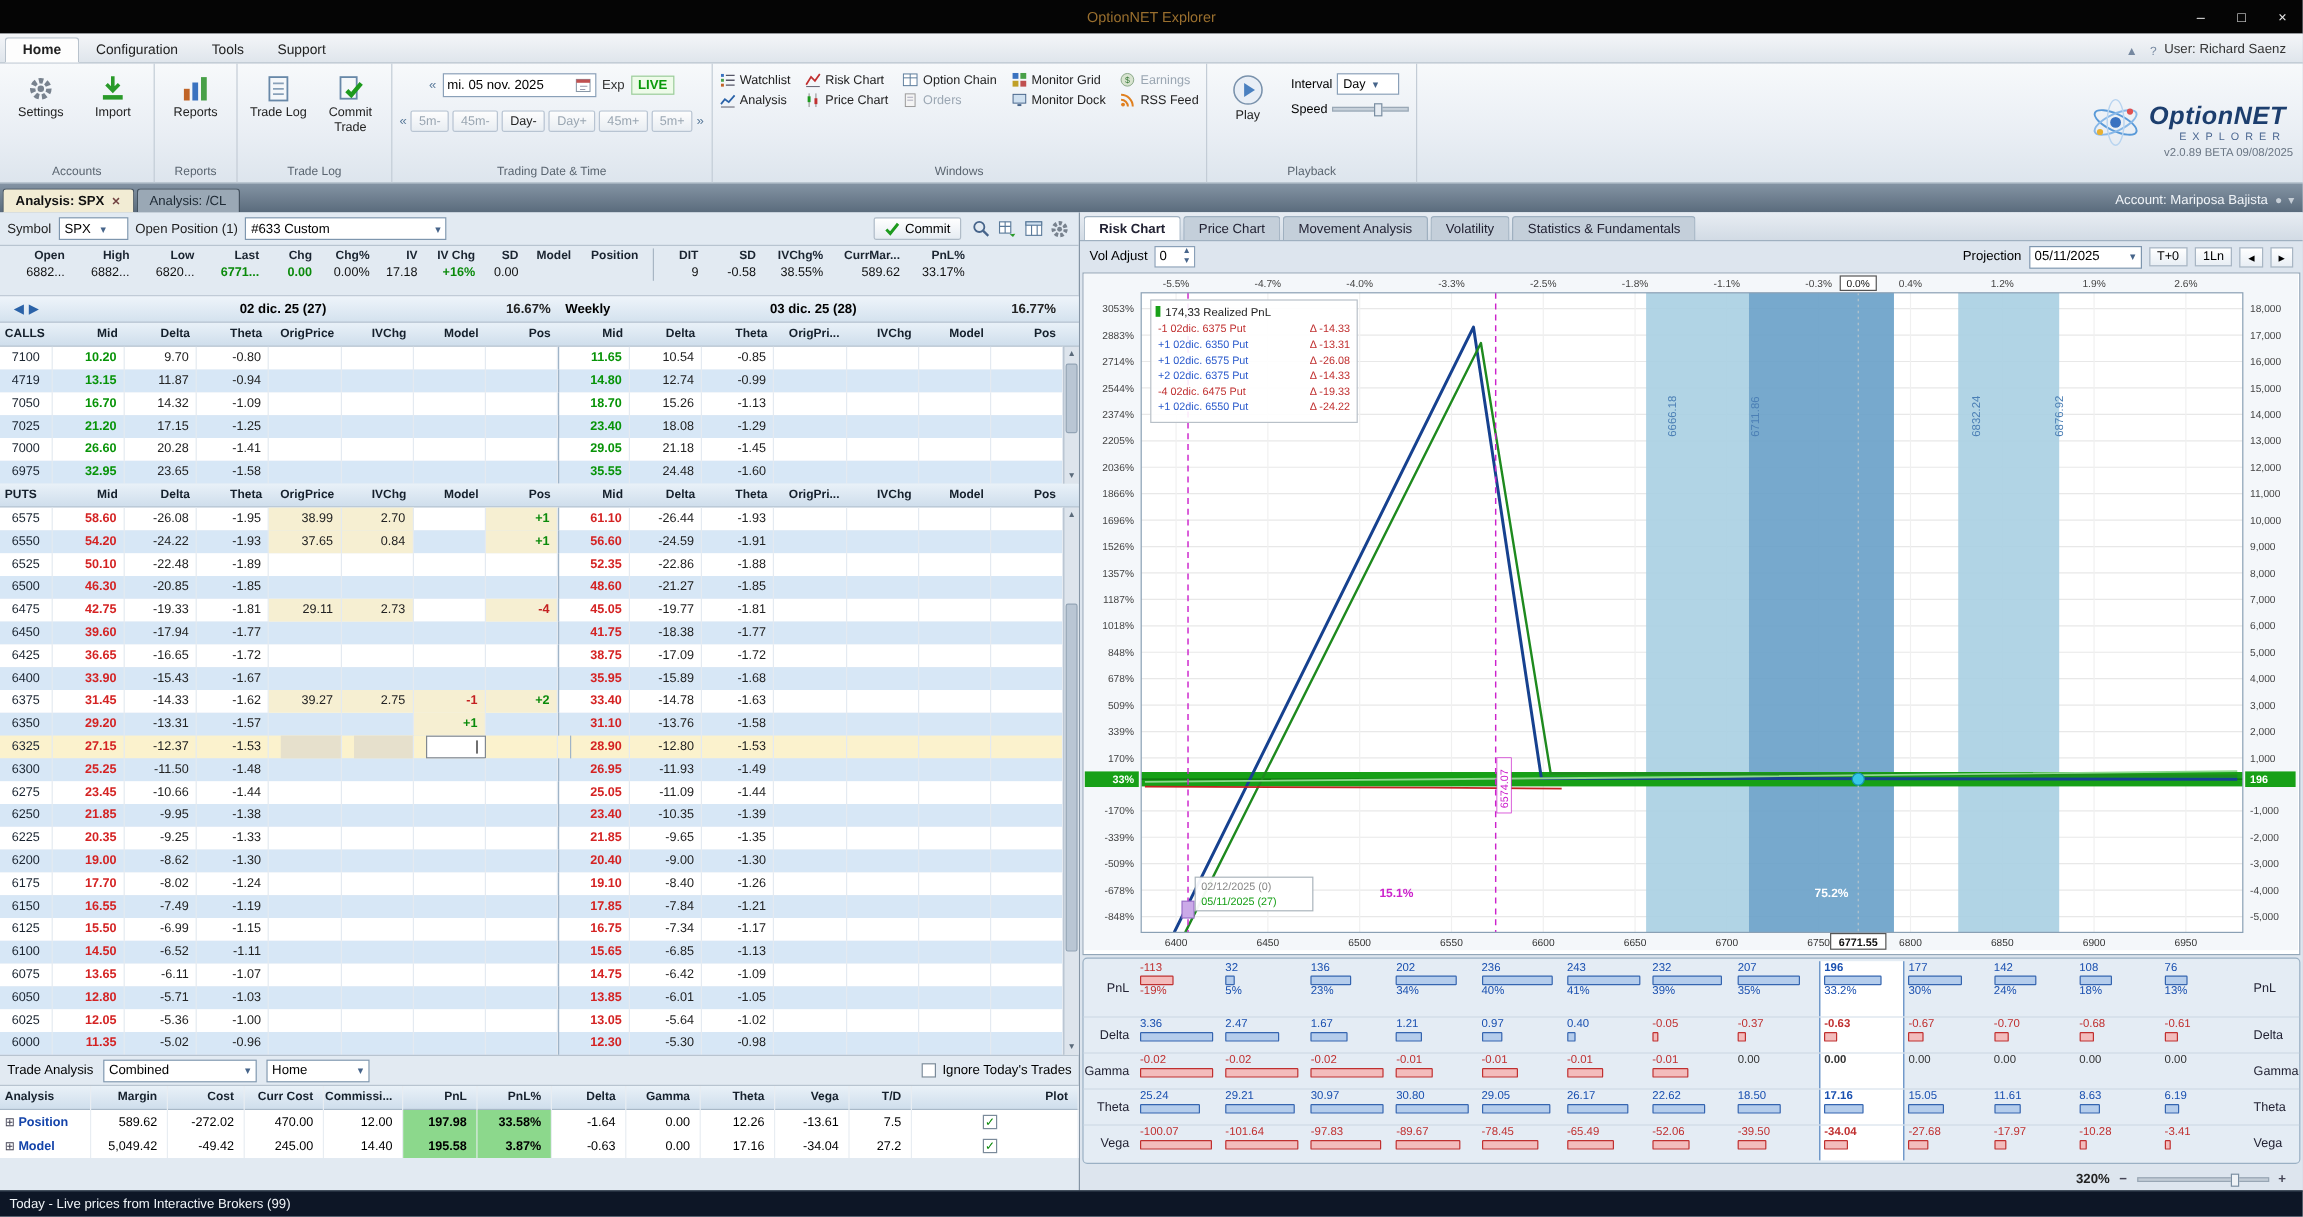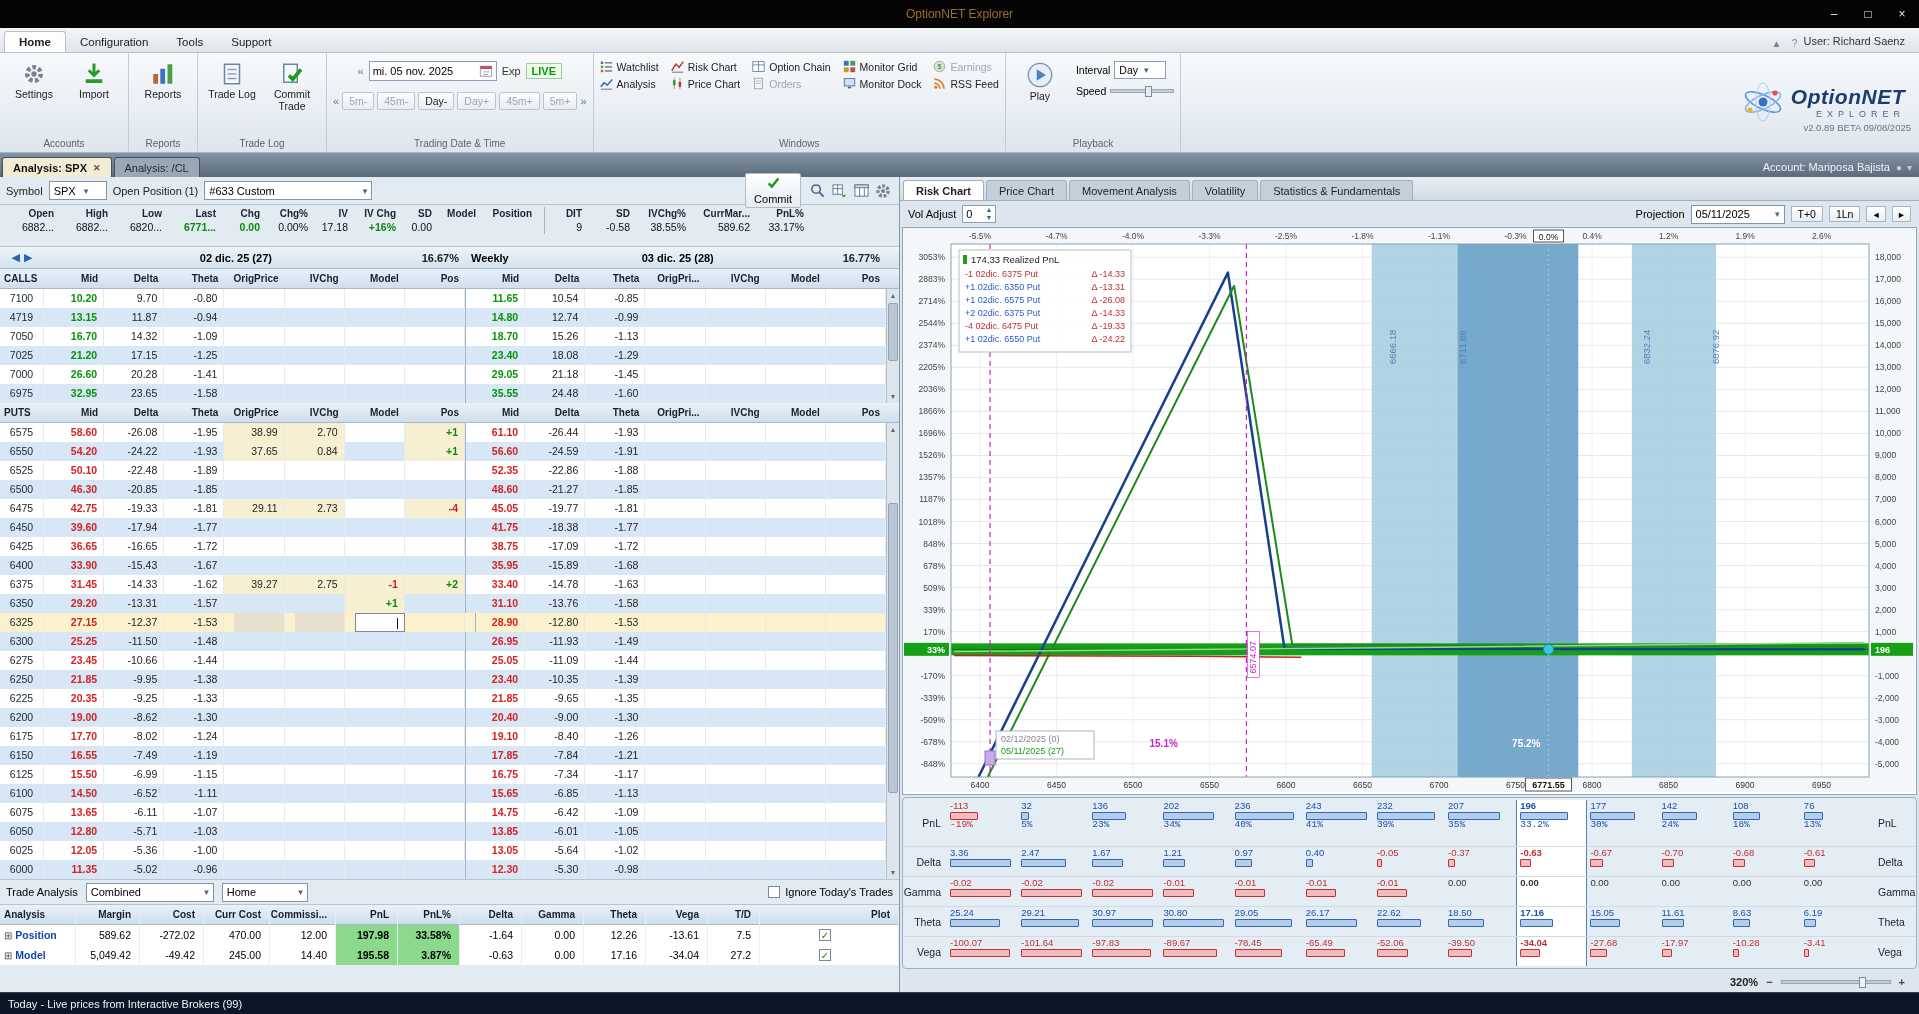--- a/index.html
+++ b/index.html
@@ -64,21 +64,21 @@
   
   .main { flex:1; display:flex; min-height:0; }
   .left-panel { width:900px; background:#e2eaf2; border-right:1px solid #8696a6; display:flex; flex-direction:column; }
   .right-panel { flex:1; background:#dde5ee; display:flex; flex-direction:column; min-width:0; }
 
   
   .lp-toolbar { height:28px; display:flex; align-items:center; gap:6px; padding:0 6px; border-bottom:1px solid #b8c4d0; flex:0 0 28px; }
   .lp-toolbar .lbl { color:#222; }
   .tsel { background:#fff; border:1px solid #7e96ae; height:19px; display:flex; align-items:center; padding:0 4px; gap:8px; }
   .tsel .ar { color:#46648a; font-size:9px; }
-  .commitbtn { display:flex; align-items:center; gap:4px; border:1px solid #b0bcc8; background:linear-gradient(#fff,#e6ecf2); padding:2px 8px; border-radius:2px; cursor:pointer;flex-direction:column; }
+  .commitbtn { display:flex; align-items:center; gap:4px; border:1px solid #b0bcc8; background:linear-gradient(#fff,#e6ecf2); padding:2px 8px; border-radius:2px; cursor:pointer; }
   .icobtn { width:20px; height:20px; border:1px solid transparent; border-radius:2px; display:flex; align-items:center; justify-content:center; cursor:pointer; }
 
   
   .quote { padding:2px 4px 3px 4px; border-bottom:1px solid #b8c4d0; flex:0 0 42px; }
   .qrow { display:flex; }
   .qcell { font-size:10px; padding:1px 4px 1px 0; text-align:right; white-space:nowrap; overflow:hidden; }
   .qcell.h { font-weight:bold; color:#1a2430; }
   .qcell.v { font-size:10.5px; color:#111; }
   .qcell.gap { border-left:1px solid #a8b6c4; margin-left:8px; }
   .qcell.green { color:#0a8a0a; font-weight:bold; }
@@ -151,21 +151,21 @@
   .grow2:first-child { border-top:none; }
   .grow2.tall { height:46px; }
   .glab { width:44px; font-size:10.5px; color:#223; display:flex; align-items:center; justify-content:flex-end; padding-right:6px; }
   .glab.r { justify-content:flex-start; padding:0 0 0 6px; }
   .gcells { flex:1; display:grid; grid-template-columns:repeat(13,1fr); }
   .gcell { position:relative; padding:1px 2px 0 3px; overflow:hidden; }
   .gcell.hl { background:#fff; border-left:1px solid #4f81bd; border-right:1px solid #4f81bd; }
   .gv { display:block; font-size:9.5px; line-height:10px; }
   .gv.pos { color:#1a50b0; } .gv.neg { color:#c03030; } .gv.zero { color:#333; }
   .gv.b { font-weight:bold; }
-  .gp { display:block; font-size:9.5px; line-height:10px;font-family:Liberation Mono, monospace; }
+  .gp { display:block; font-size:9.5px; line-height:10px; }
   .gp.pos { color:#1a50b0; } .gp.neg { color:#c03030; }
   .gbar { height:8px; margin-top:1px; border-radius:1px; }
   .gbar.pos { background:#b5cdec; border:1px solid #3565b0; }
   .gbar.neg { background:#f3bcbc; border:1px solid #c03030; }
 
   .zoom-bar { height:22px; display:flex; align-items:center; justify-content:flex-end; gap:8px; padding:0 14px; flex:0 0 22px; }
   .zlabel { font-weight:bold; color:#222; }
   .ztrack { width:110px; height:4px; background:#c2ccd6; border:1px solid #98a6b4; position:relative; }
   .ztrack .th { position:absolute; top:-4px; left:72%; width:7px; height:11px; background:#eef2f6; border:1px solid #7a8ea2; }
   .zpm { color:#445; font-weight:bold; cursor:pointer; }

